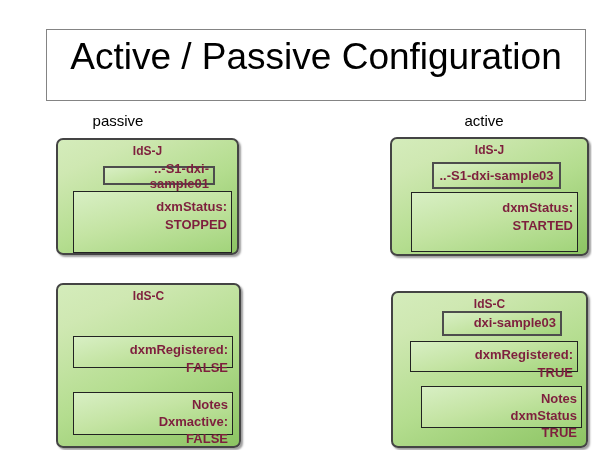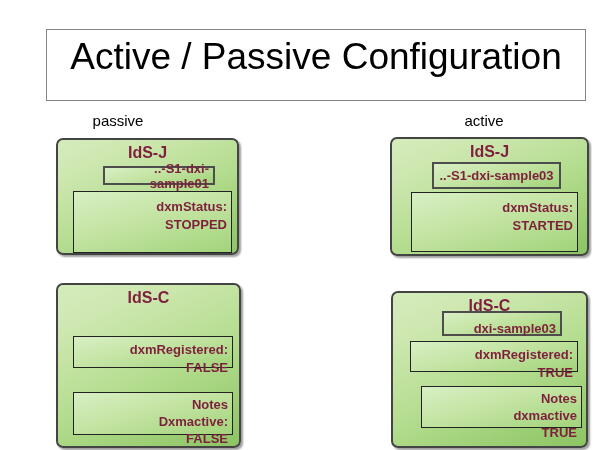--- a/index.html
+++ b/index.html
@@ -34,21 +34,21 @@
     background:linear-gradient(155deg, #d4ecbb 0%, #cfe8b2 18%, #b4dd8f 55%, #8cc463 100%);
     box-shadow:2px 2px 2px #9e9e9e;
   }
   .node-a { left:40px;  top:122px; width:183px; height:117px; }
   .node-b { left:374px; top:121px; width:199px; height:119px; }
   .node-c { left:40px;  top:267px; width:185px; height:165px; }
   .node-d { left:375px; top:275px; width:197px; height:157px; }
 
   .node-header {
     margin-top:4px; text-align:center;
-    font-size:16px; font-weight:bold; color:#7e1f3d;
+    font-size:12px; font-weight:bold; color:#7e1f3d;
   }
 
   
   .inner {
     position:absolute;
     background:linear-gradient(165deg, #d8efc4 0%, #c4e4a3 45%, #a2d47b 100%);
     color:#7e1f3d; font-weight:bold; font-size:13px; text-align:right;
   }
   .sample { border:2px solid #4d4d4d; }
   .thin   { border:1px solid #222222; }
@@ -63,21 +63,21 @@
                     display:flex; align-items:center; justify-content:center; }
   .node-b .status { left:15px; top:49px; width:167px; height:60px;
                     padding-top:4px; line-height:14px; }
   
   .node-c .sample { left:40px; top:16px; width:113px; height:24px; padding-top:2px; }
   .node-c .reg    { left:11px; top:47px; width:160px; height:32px;
                     padding-top:2px; line-height:14px; }
   .node-c .notes  { left:11px; top:103px; width:160px; height:43px;
                     padding-top:1px; line-height:13px; }
   
-  .node-d .sample { left:45px; top:14px; width:120px; height:25px; padding-top:8px; }
+  .node-d .sample { left:45px; top:14px; width:120px; height:25px; padding-top:2px; }
   .node-d .reg    { left:13px; top:44px; width:168px; height:31px;
                     padding-top:2px; line-height:14px; }
   .node-d .notes  { left:24px; top:89px; width:161px; height:42px;
                     padding-top:1px; line-height:13px; }
 </style>
 </head>
 <body>
 
 <div class="page">
 
@@ -127,18 +127,18 @@
     <div class="node-header">IdS-C</div>
     <div class="inner sample">
       <span>dxi-sample03</span>
     </div>
     <div class="inner thin reg">
       <div>dxmRegistered:</div>
       <div>TRUE</div>
     </div>
     <div class="inner thin notes">
       <div>Notes</div>
-      <div>dxmactive</div>
+      <div>dxmStatus</div>
       <div>TRUE</div>
     </div>
   </div>
 
 </div>
 
 </body></html>

